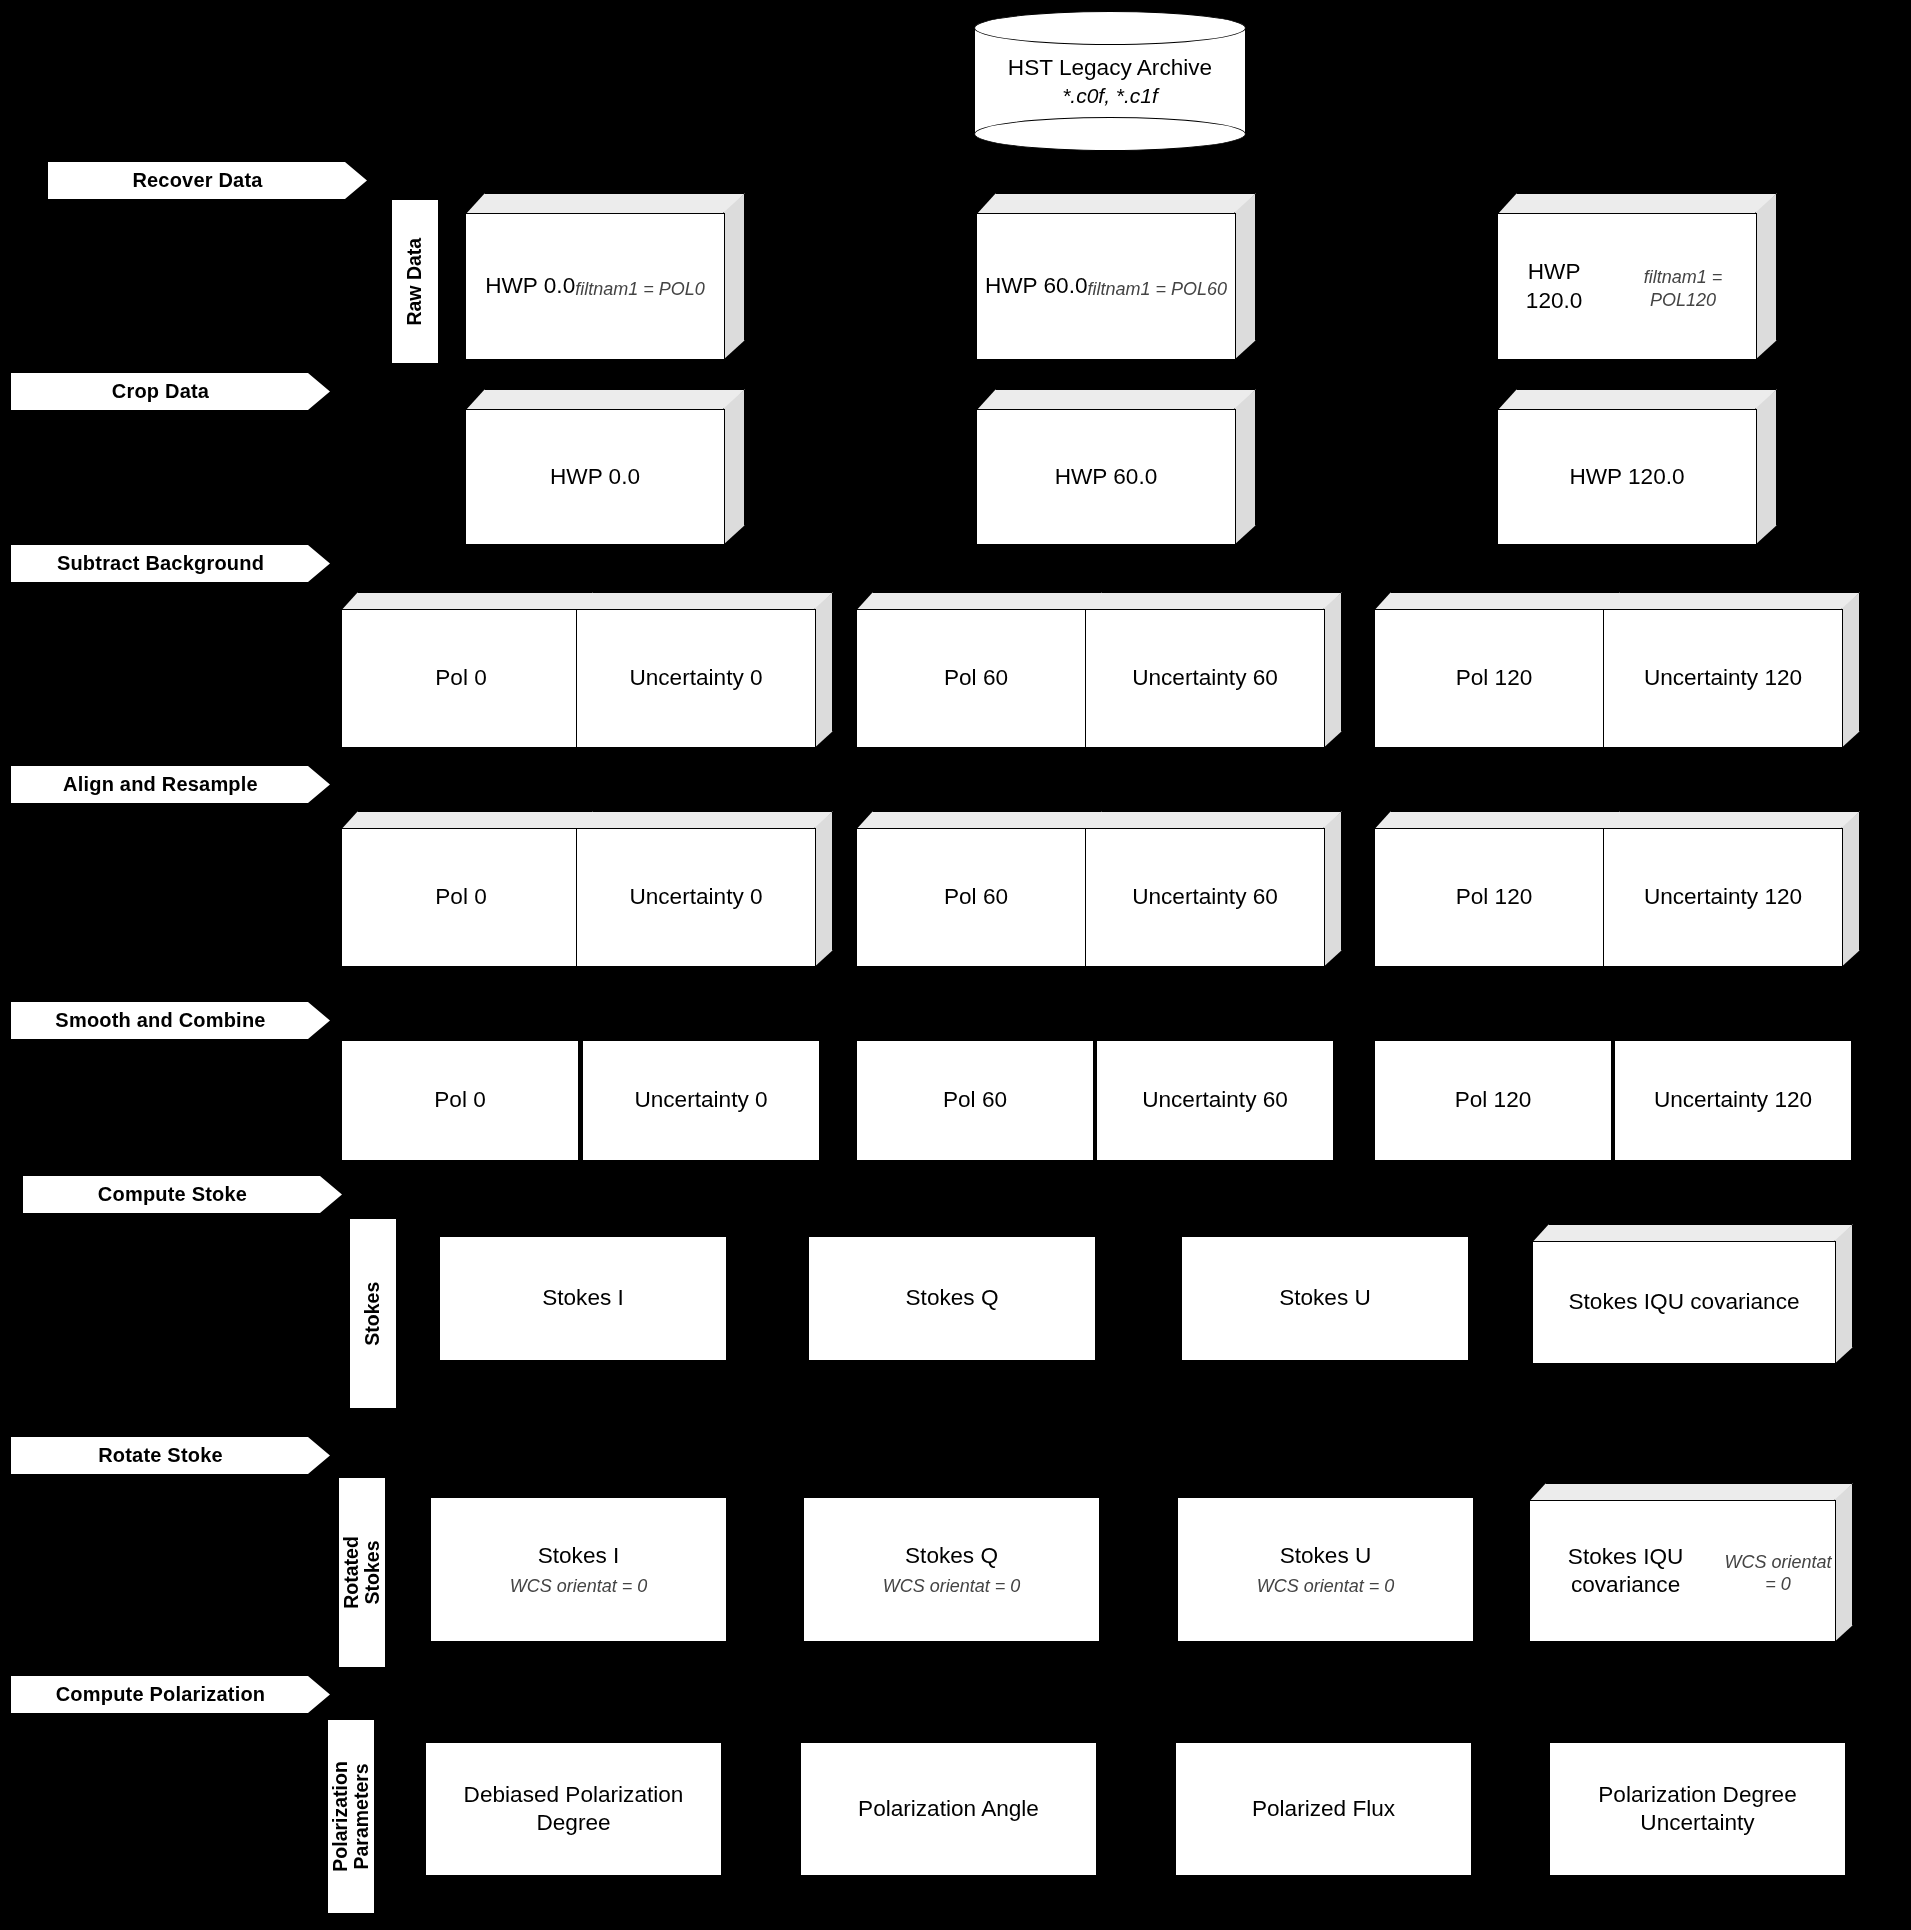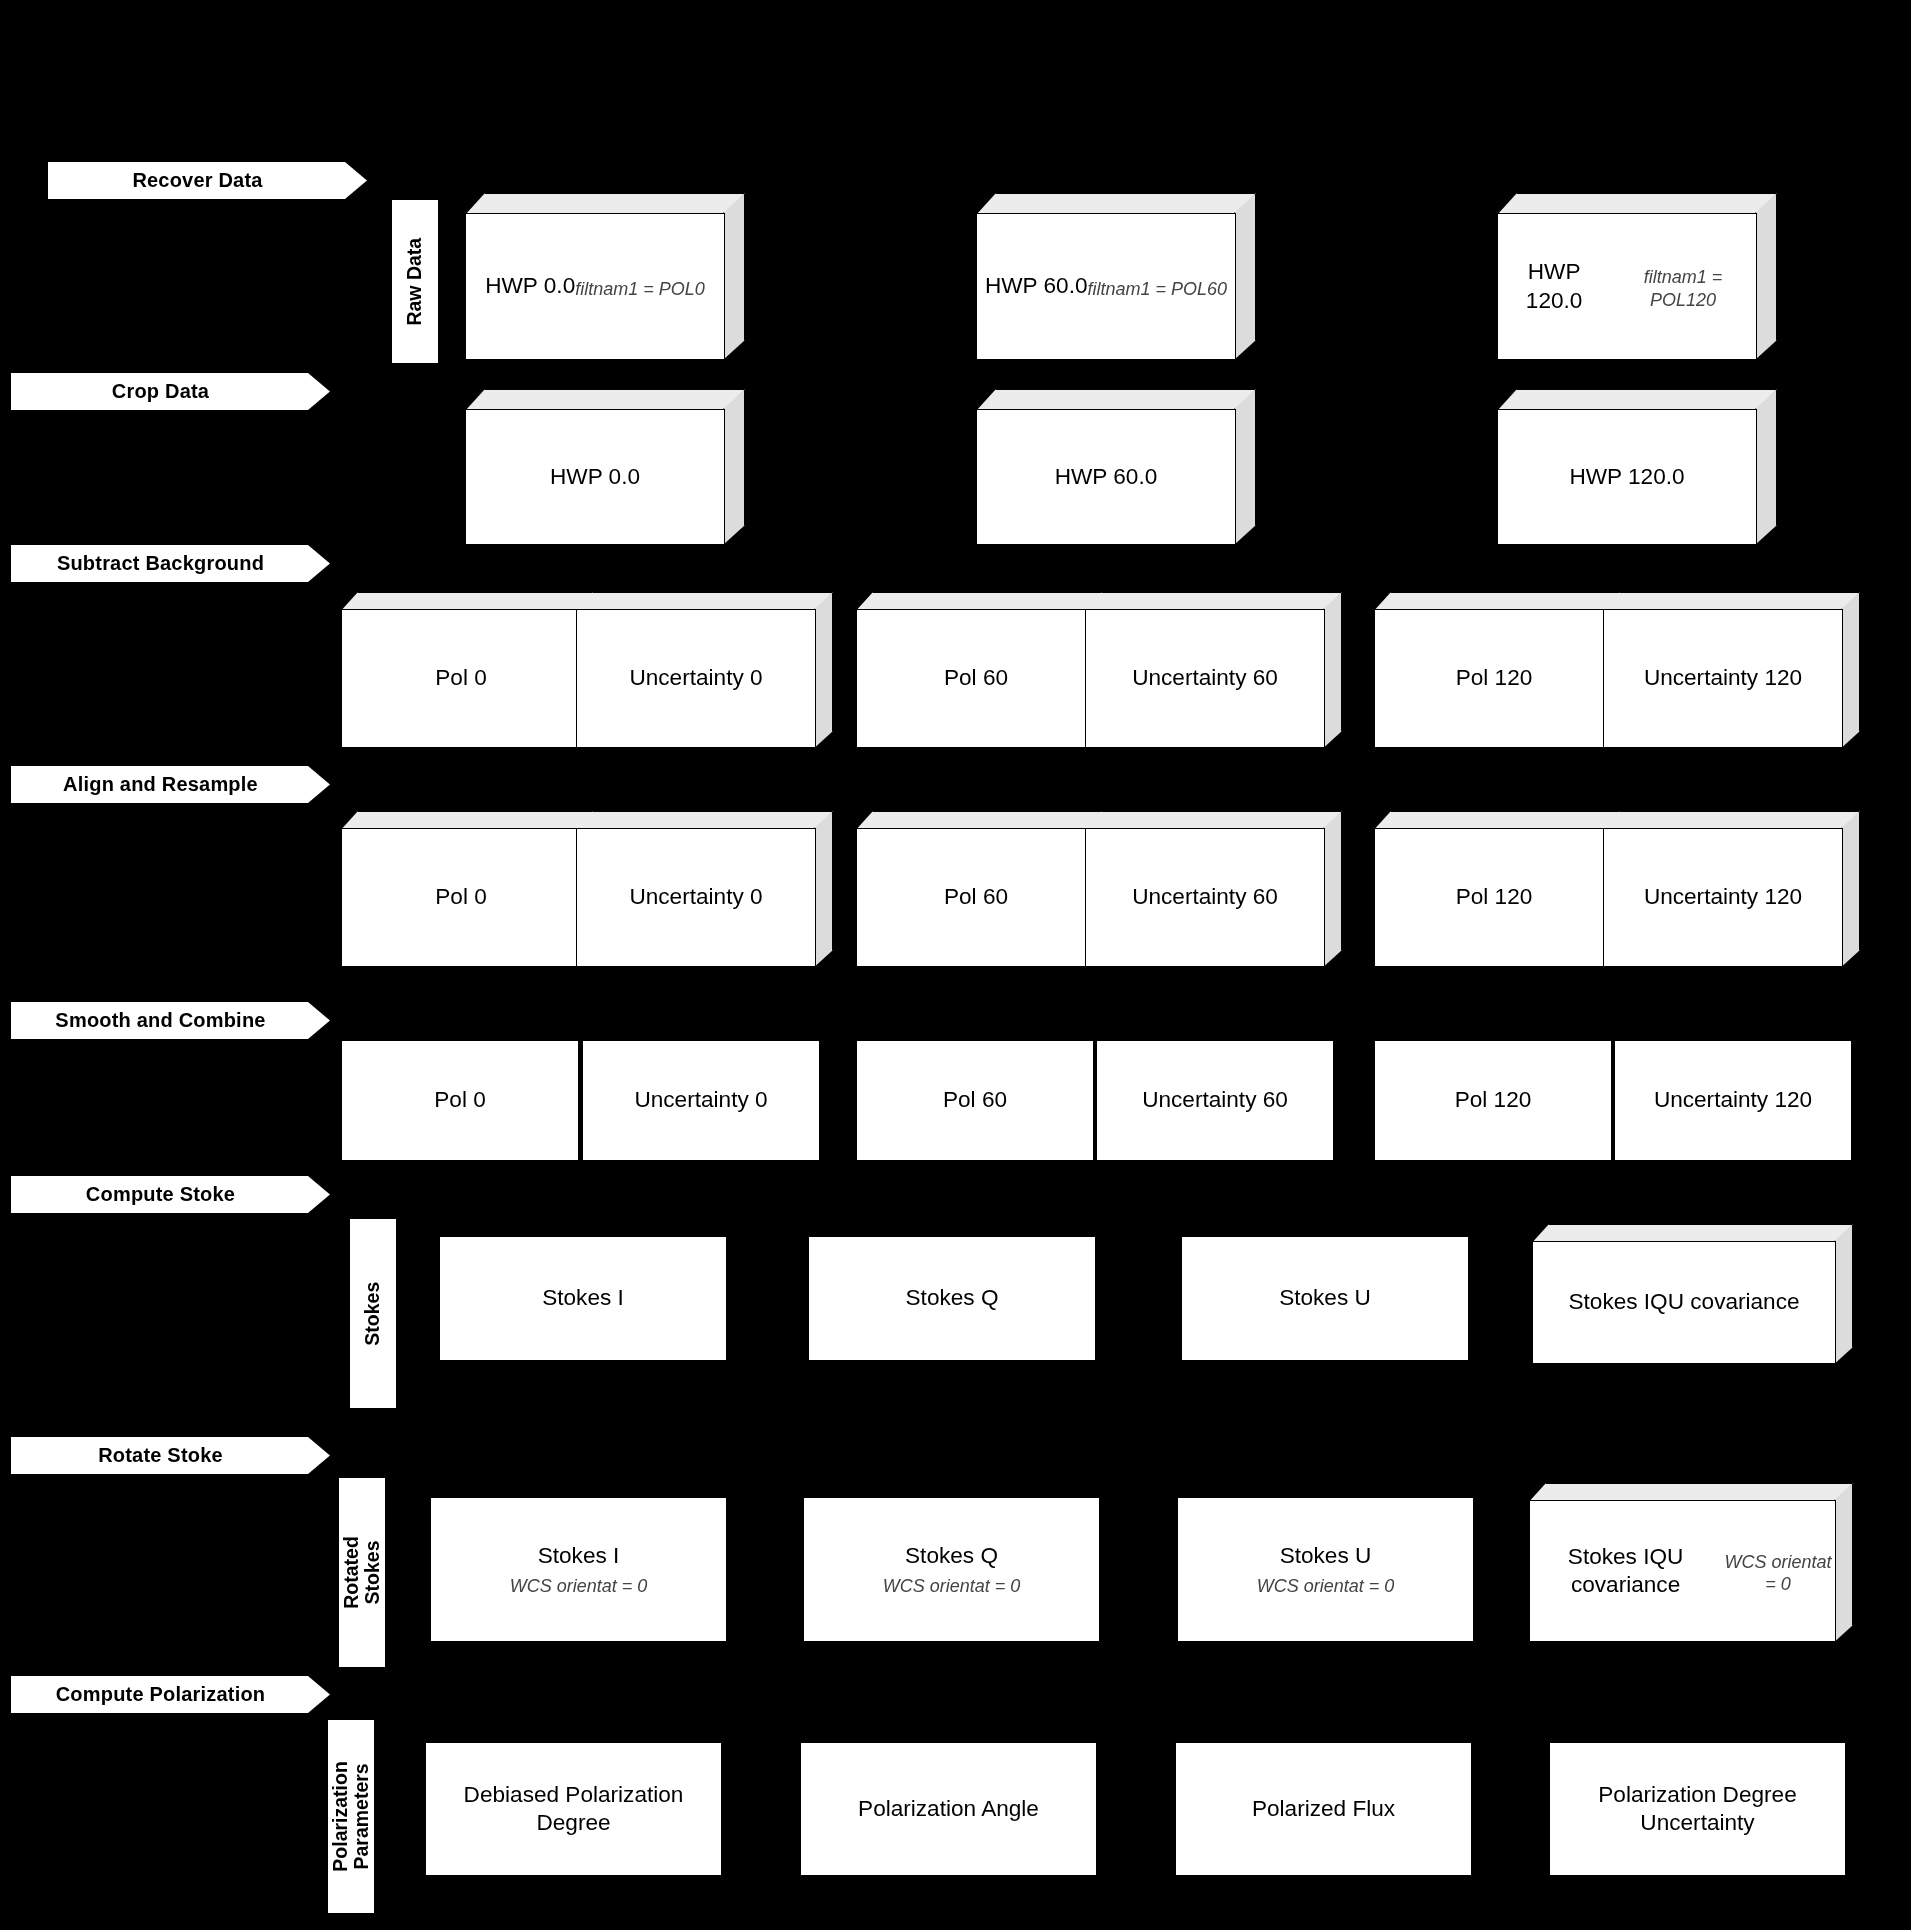--- a/index.html
+++ b/index.html
@@ -199,37 +199,46 @@
     border-left: 6.2px solid transparent;
     border-right: 6.2px solid transparent;
     border-top: 8.6px solid #000;
   }
 </style>
 </head>
 <body>
 
 <div class="canvas">
 
+  <div class="cylinder" style="left:974px; top:11px; width:272px; height:140px;">
+    <div class="cap-bot"></div>
+    <div class="body"></div>
+    <div class="cap-top"></div>
+    <div class="txt">
+      <div>HST Legacy Archive</div>
+      <div class="sub">*.c0f, *.c1f</div>
+    </div>
+  </div>
 
   <div class="stage" style="left:11px; top:162px; width:319px;margin-left:37px;">
     <span>Recover Data</span>
   </div>
   <div class="stage" style="left:11px; top:373px; width:319px;">
     <span>Crop Data</span>
   </div>
   <div class="stage" style="left:11px; top:545px; width:319px;">
     <span>Subtract Background</span>
   </div>
   <div class="stage" style="left:11px; top:766px; width:319px;">
     <span>Align and Resample</span>
   </div>
   <div class="stage" style="left:11px; top:1002px; width:319px;">
     <span>Smooth and Combine</span>
   </div>
-  <div class="stage" style="left:11px; top:1176px; width:319px;">
+  <div class="stage" style="left:23px; top:1176px; width:319px;">
     <span>Compute Stoke</span>
   </div>
   <div class="stage" style="left:11px; top:1437px; width:319px;">
     <span>Rotate Stoke</span>
   </div>
   <div class="stage" style="left:11px; top:1676px; width:319px;">
     <span>Compute Polarization</span>
   </div>
 
   <div class="vlabel" style="left:391px; top:199px; width:48px; height:165px;">

